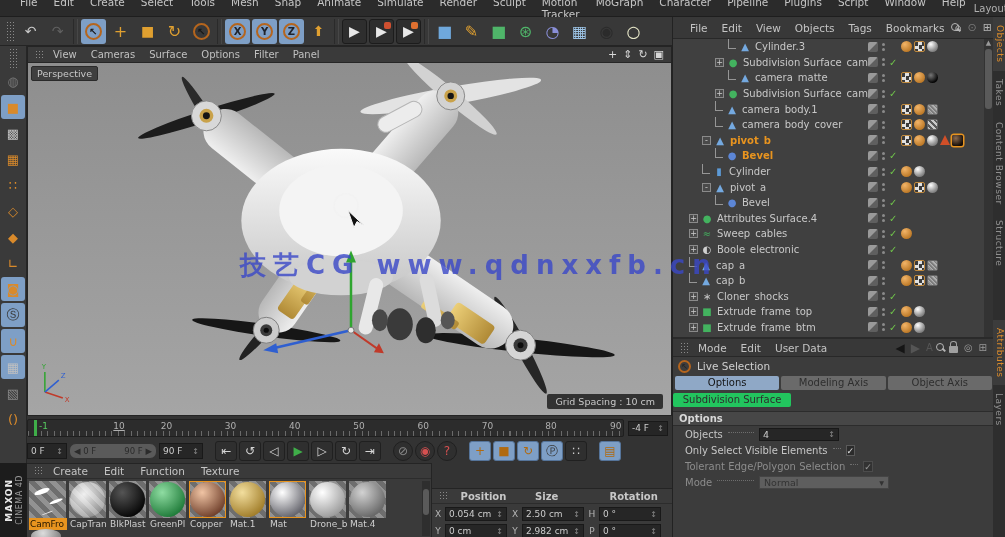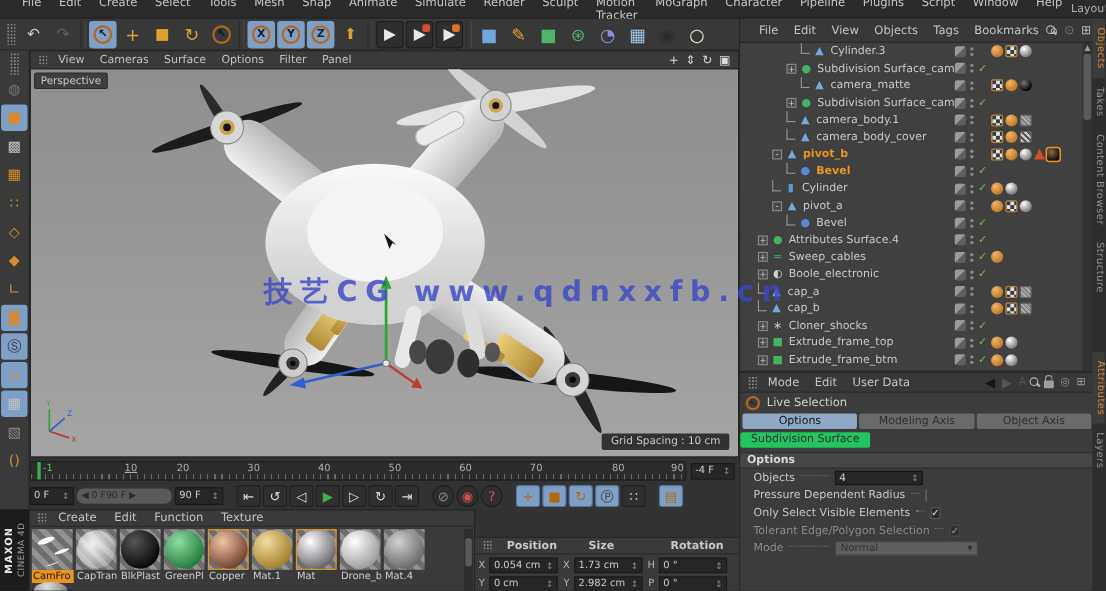--- a/index.html
+++ b/index.html
@@ -108,21 +108,21 @@
   #ruler{position:relative;width:597px;height:18px;background:#2c2c2c;border:1px solid #1f1f1f;border-radius:2px;overflow:hidden;}
   #ruler .ticks{position:absolute;left:0;bottom:0;width:100%;height:5px;background:repeating-linear-gradient(90deg,#6a6a6a 0 1px,transparent 1px 6.42px);}
   #ruler .num{position:absolute;top:1px;font-size:9px;color:#b0b0b0;transform:translateX(-50%);}
   #playhead{position:absolute;left:6px;top:0;width:3px;height:18px;background:#3fae49;}
   #playhead-label{position:absolute;left:11px;top:1px;font-size:9px;color:#55c95f;}
   #frame-field{width:40px;height:15px;background:#262626;border:1px solid #191919;color:#ccc;font-size:9px;margin-left:4px;padding:0 3px;display:flex;justify-content:space-between;align-items:center;}
 
   
   #transport{position:absolute;left:27px;top:439px;width:645px;height:24px;background:#333;display:flex;align-items:center;gap:2px;}
   .tfield{width:40px;height:16px;background:#262626;border:1px solid #191919;color:#ccc;font-size:9px;padding:0 3px;display:flex;justify-content:space-between;align-items:center;}
-  #trange{width:88px;height:16px;background:#5a5a5a;border:1px solid #333;border-radius:7px;color:#2b2b2b;font-size:8.5px;display:flex;align-items:center;padding:0 4px;}
+  #trange{width:88px;height:16px;background:#5a5a5a;border:1px solid #333;border-radius:7px;color:#2b2b2b;font-size:8.5px;display:flex;justify-content:space-between;align-items:center;padding:0 4px;}
   .tbtn{width:22px;height:20px;background:#2f2f2f;border:1px solid #202020;border-radius:3px;color:#d5d5d5;font-size:12px;display:flex;align-items:center;justify-content:center;}
   .tbtn.round{border-radius:50%;width:20px;height:20px;}
   .tbtn.blue{background:#7e9fc6;border-color:#55749a;}
   .tgap{width:8px;}
 
   
   #brand{position:absolute;left:0;top:463px;width:27px;height:74px;background:#1c1c1c;display:flex;justify-content:center;align-items:center;gap:1px;}
   #brand .b1{writing-mode:vertical-rl;transform:rotate(180deg);font-size:9px;font-weight:bold;color:#e8e8e8;letter-spacing:1px;}
   #brand .b2{writing-mode:vertical-rl;transform:rotate(180deg);font-size:8px;color:#9a9a9a;letter-spacing:.5px;}
 
@@ -746,25 +746,20 @@
       <div id="am-rows">
           <div class="arow" style="padding-right: 155px;">
             <span class="alabel">Objects</span>
             <span class="leader"></span>
             <span class="afield">
               <span>4</span>
               <span class="stp">↕</span>
             </span>
           </div>
           <div class="arow" style="padding-right: 222px;">
-            <span class="alabel">Pressure Dependent Radius</span>
-            <span class="leader"></span>
-            <span class="acheck"></span>
-          </div>
-          <div class="arow" style="padding-right: 222px;">
             <span class="alabel">Only Select Visible Elements</span>
             <span class="leader"></span>
             <span class="acheck">✓</span>
           </div>
           <div class="arow dim" style="padding-right: 222px;">
             <span class="alabel">Tolerant Edge/Polygon Selection</span>
             <span class="leader"></span>
             <span class="acheck dim">✓</span>
           </div>
           <div class="arow dim" style="padding-right: 105px;">
@@ -798,21 +793,21 @@
       <div id="playhead"></div>
       <div id="playhead-label">-1</div>
       <div id="ruler-nums">
           <span class="num" style="left: 91px; text-decoration: underline;">10</span>
           <span class="num" style="left: 138.4px;">20</span>
           <span class="num" style="left: 202.6px;">30</span>
           <span class="num" style="left: 266.8px;">40</span>
           <span class="num" style="left: 331px;">50</span>
           <span class="num" style="left: 395.2px;">60</span>
           <span class="num" style="left: 459.4px;">70</span>
-          <span class="num" style="left: 534px; text-align: right;">80</span>
+          <span class="num" style="left: 523px; text-align: right;">80</span>
           <span class="num" style="left: 587.8px;">90</span>
         </div>
     </div>
     <div id="frame-field">
       <span>-4 F</span>
         <span style="color:#888;font-size:8px;">↕</span>
     </div>
   </div>
 
   <div id="transport">
@@ -939,21 +934,21 @@
             <span class="cfield">
               <span>0.893 cm</span>
               <span class="stp">↕</span>
             </span>
           </div>
         </div>
         <div class="cgroup">
           <div class="crow">
             <span class="caxis">X</span>
             <span class="cfield">
-              <span>1.73 cm</span>
+              <span>2.50 cm</span>
               <span class="stp">↕</span>
             </span>
           </div>
           <div class="crow">
             <span class="caxis">Y</span>
             <span class="cfield">
               <span>2.982 cm</span>
               <span class="stp">↕</span>
             </span>
           </div>

